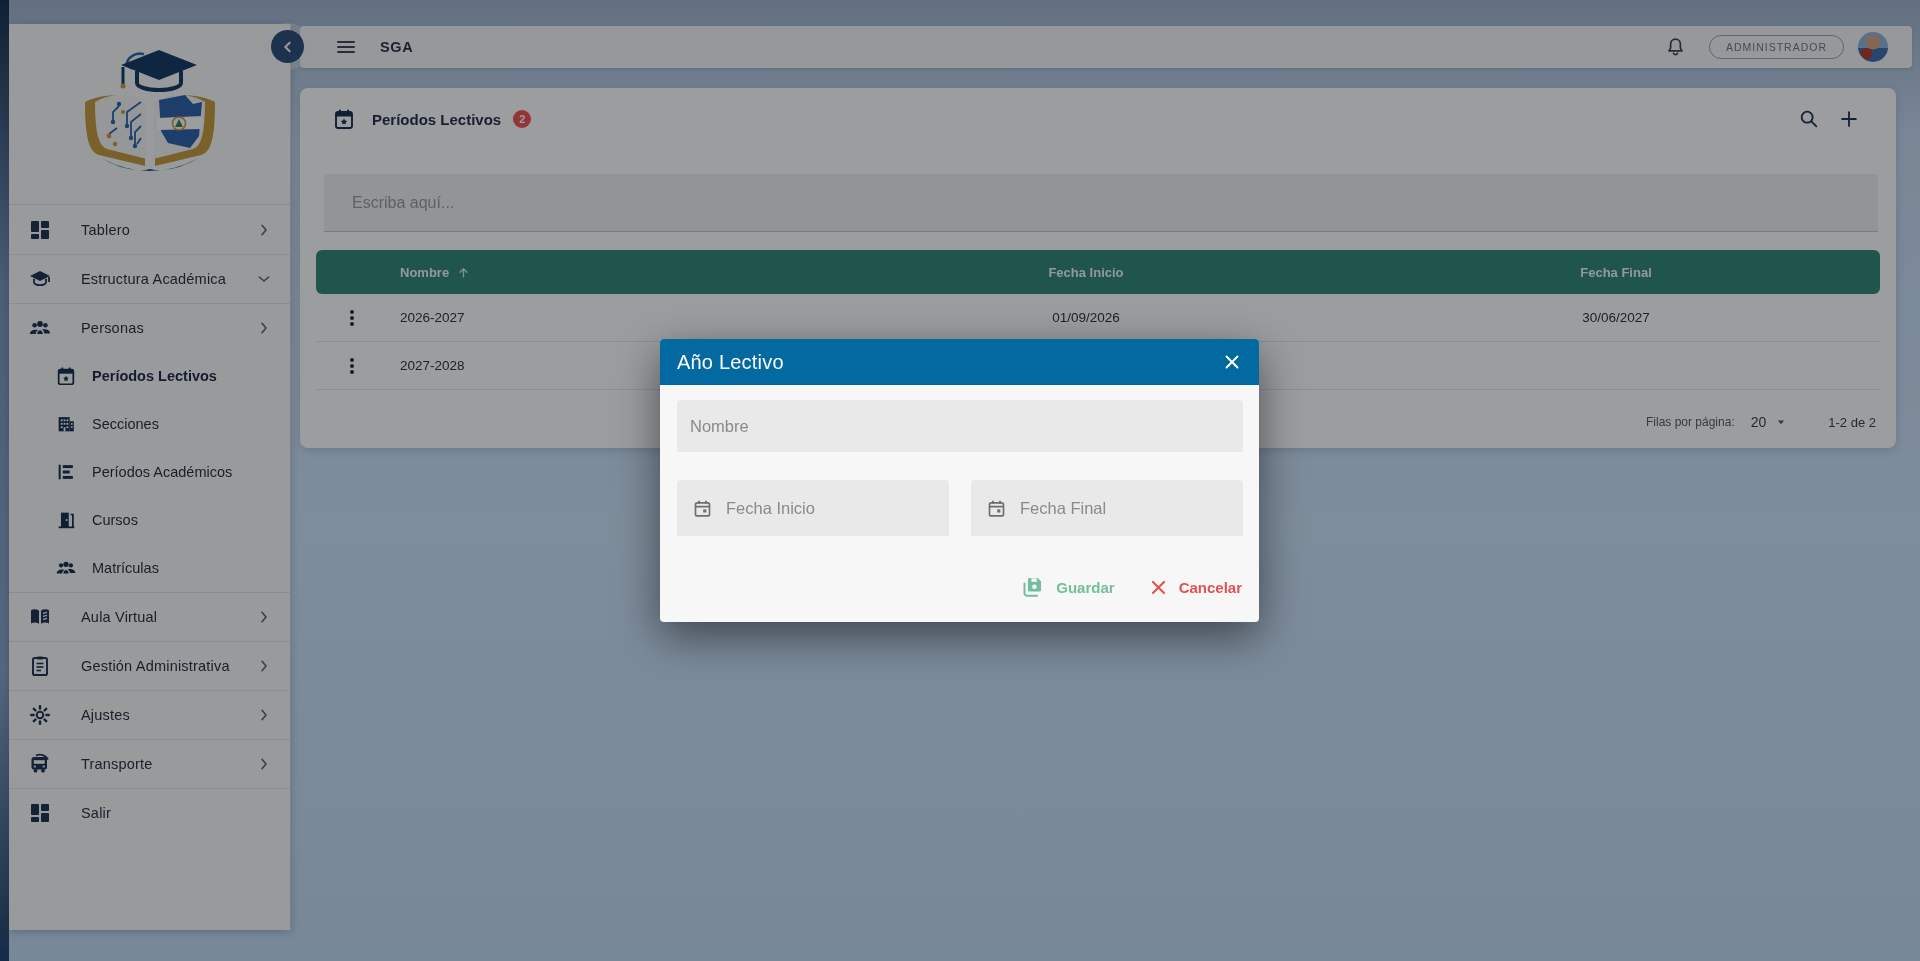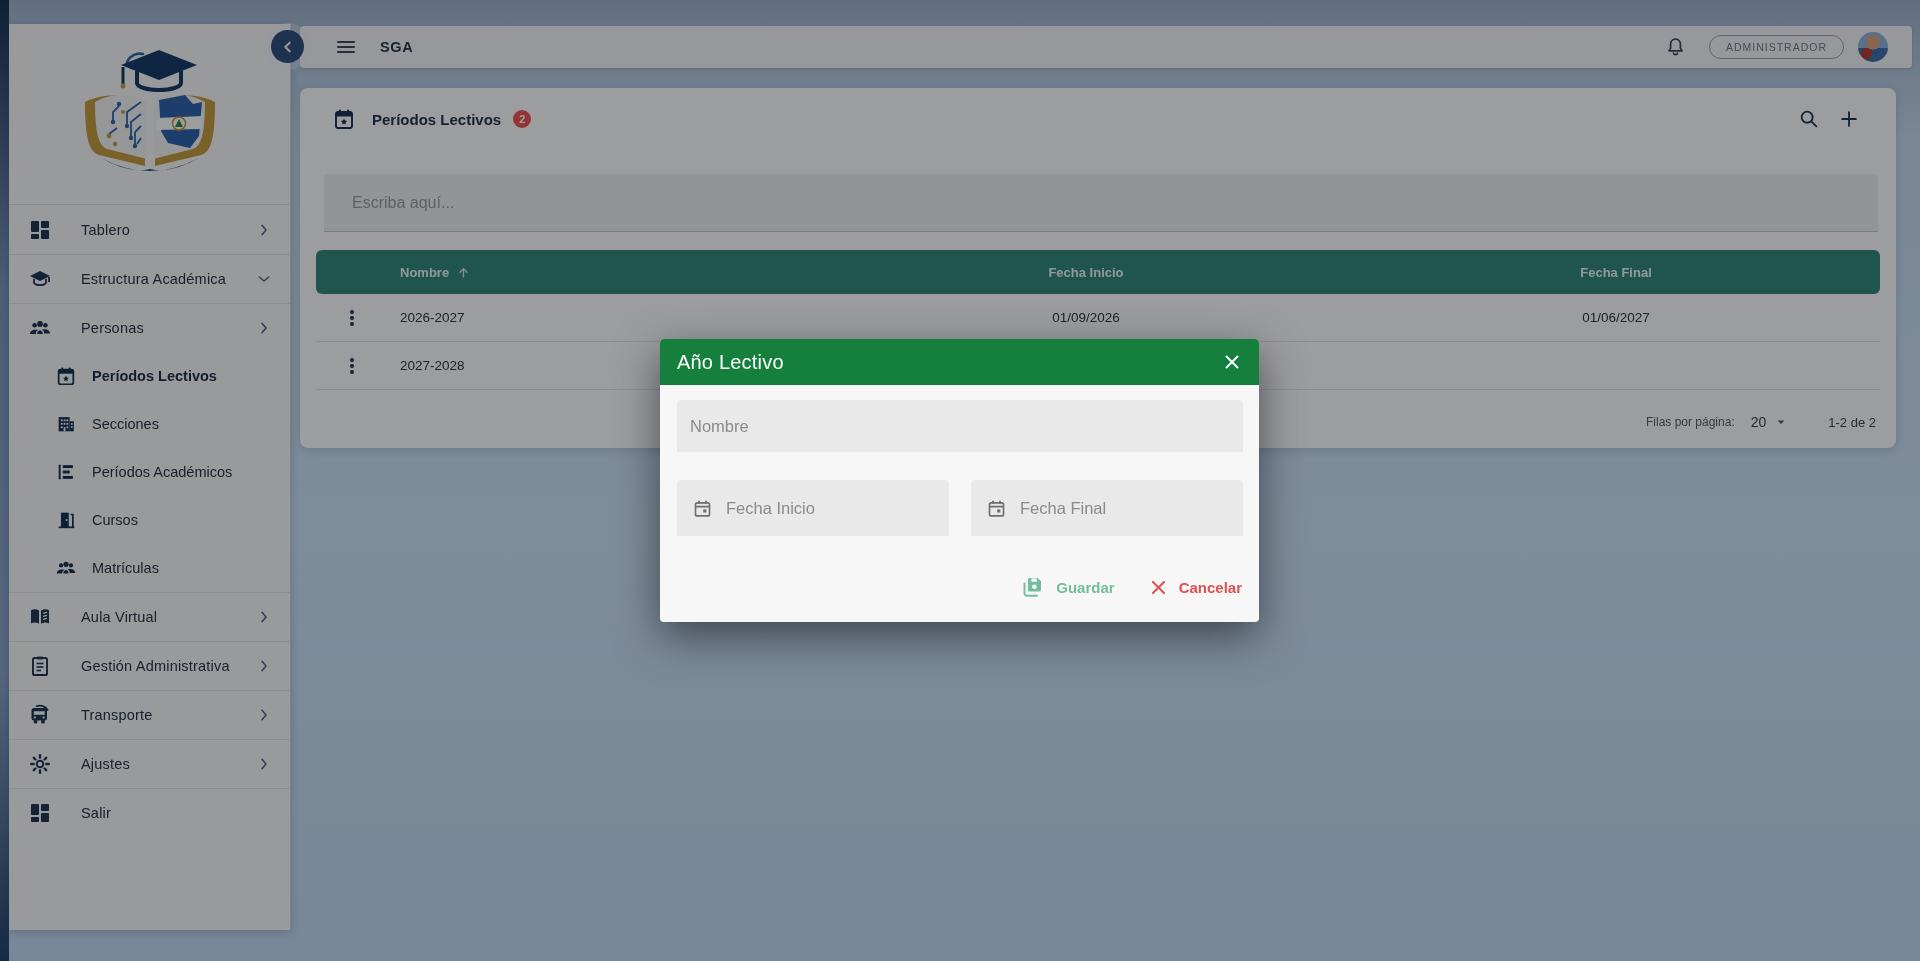--- a/index.html
+++ b/index.html
@@ -81,21 +81,21 @@
   .pager { position:absolute; right:20px; top:314px; height:40px; display:flex; align-items:center; color:#5a5a5a; }
   .pager .rpp-label { font-size:12px; }
   .pager .rpp-value { font-size:14px; color:#3f3f3f; margin-left:16px; }
   .pager .caret { width:14px; height:14px; color:#5a5a5a; margin-left:8px; cursor:pointer; }
   .pager .range { font-size:13px; color:#3f3f3f; margin-left:40px; }
 
   
   .overlay { position:absolute; inset:0; background:rgba(8,10,14,.40); z-index:40; }
   .modal { position:absolute; left:660px; top:339px; width:599px; height:283px; z-index:60;
     background:#f7f7f7; border-radius:4px; box-shadow:0 14px 44px rgba(0,0,0,.5); overflow:hidden; }
-  .modal-head { height:46px; background:#15803d; display:flex; align-items:center; }
+  .modal-head { height:46px; background:#0369a1; display:flex; align-items:center; }
   .modal-title { margin-left:17px; font-size:20px; color:#fdfdfd; letter-spacing:.2px; }
   .modal-close { margin-left:auto; margin-right:16px; width:22px; height:22px; color:#fff; cursor:pointer; }
   .field { position:absolute; background:#e9e9e9; border-radius:4px 4px 0 0; display:flex; align-items:center; }
   .f-nombre { left:17px; top:61px; width:566px; height:52px; }
   .f-nombre input { width:100%; height:100%; border:none; outline:none; background:transparent;
     padding:0 13px; font-size:16.5px; color:#333; font-family:"Liberation Sans",sans-serif; }
   .f-nombre input::placeholder, .date-ph { color:#8a8a8a; }
   .f-date { top:141px; width:272px; height:56px; cursor:pointer; }
   .f-inicio { left:17px; } .f-final { left:311px; }
   .f-date .cal { width:21px; height:21px; margin-left:15px; color:#6f6f6f; flex:none; }
@@ -288,56 +288,56 @@
               <line x1="8.5" y1="16.5" x2="13" y2="16.5"></line>
             </g>
           </svg>
         <span class="lbl">Gestión Administrativa</span>
         <svg class="chev" viewBox="0 0 24 24" fill="none" stroke="currentColor" stroke-width="2.4" stroke-linecap="round" stroke-linejoin="round">
             <polyline points="9,5 15,12 9,19"></polyline>
           </svg>
       </div>
 
       <div class="m-item">
-        <svg class="ic" viewBox="0 0 24 24">
-            <path d="M8 3.5 a9 9 0 0 1 12 4" fill="none" stroke="currentColor" stroke-width="1.8"></path>
-            <rect x="3.5" y="5" width="15.5" height="12.5" rx="2.5" fill="currentColor"></rect>
-            <rect x="5.8" y="8.2" width="10.9" height="3.6" fill="#fbfbfb"></rect>
-            <circle cx="7.5" cy="18.7" r="1.9" fill="currentColor"></circle>
-            <circle cx="15" cy="18.7" r="1.9" fill="currentColor"></circle>
-            <rect x="5.8" y="13.6" width="2" height="1.8" fill="#fbfbfb"></rect>
-            <rect x="14.7" y="13.6" width="2" height="1.8" fill="#fbfbfb"></rect>
-          </svg>
-        <span class="lbl">Transporte</span>
-        <svg class="chev" viewBox="0 0 24 24" fill="none" stroke="currentColor" stroke-width="2.4" stroke-linecap="round" stroke-linejoin="round">
-            <polyline points="9,5 15,12 9,19"></polyline>
-          </svg>
-      </div>
-
-      <div class="m-item">
         <svg class="ic" viewBox="0 0 24 24" fill="none" stroke="currentColor">
             <circle cx="12" cy="12" r="3.3" stroke-width="2"></circle>
             <g stroke-width="2.4" stroke-linecap="round">
               <line x1="12" y1="3.2" x2="12" y2="5.6"></line>
               <line x1="12" y1="18.4" x2="12" y2="20.8"></line>
               <line x1="3.2" y1="12" x2="5.6" y2="12"></line>
               <line x1="18.4" y1="12" x2="20.8" y2="12"></line>
               <line x1="5.8" y1="5.8" x2="7.5" y2="7.5"></line>
               <line x1="16.5" y1="16.5" x2="18.2" y2="18.2"></line>
               <line x1="5.8" y1="18.2" x2="7.5" y2="16.5"></line>
               <line x1="16.5" y1="7.5" x2="18.2" y2="5.8"></line>
             </g>
           </svg>
         <span class="lbl">Ajustes</span>
         <svg class="chev" viewBox="0 0 24 24" fill="none" stroke="currentColor" stroke-width="2.4" stroke-linecap="round" stroke-linejoin="round">
             <polyline points="9,5 15,12 9,19"></polyline>
           </svg>
       </div>
 
       <div class="m-item">
+        <svg class="ic" viewBox="0 0 24 24">
+            <path d="M8 3.5 a9 9 0 0 1 12 4" fill="none" stroke="currentColor" stroke-width="1.8"></path>
+            <rect x="3.5" y="5" width="15.5" height="12.5" rx="2.5" fill="currentColor"></rect>
+            <rect x="5.8" y="8.2" width="10.9" height="3.6" fill="#fbfbfb"></rect>
+            <circle cx="7.5" cy="18.7" r="1.9" fill="currentColor"></circle>
+            <circle cx="15" cy="18.7" r="1.9" fill="currentColor"></circle>
+            <rect x="5.8" y="13.6" width="2" height="1.8" fill="#fbfbfb"></rect>
+            <rect x="14.7" y="13.6" width="2" height="1.8" fill="#fbfbfb"></rect>
+          </svg>
+        <span class="lbl">Transporte</span>
+        <svg class="chev" viewBox="0 0 24 24" fill="none" stroke="currentColor" stroke-width="2.4" stroke-linecap="round" stroke-linejoin="round">
+            <polyline points="9,5 15,12 9,19"></polyline>
+          </svg>
+      </div>
+
+      <div class="m-item">
         <svg class="ic" viewBox="0 0 24 24" fill="currentColor">
             <rect x="3" y="3" width="8" height="11" rx="1"></rect>
             <rect x="13" y="3" width="8" height="7" rx="1"></rect>
             <rect x="13" y="12" width="8" height="9" rx="1"></rect>
             <rect x="3" y="16" width="8" height="5" rx="1"></rect>
           </svg>
         <span class="lbl">Salir</span>
       </div>
     </div>
   </div>
@@ -409,21 +409,21 @@
     </div>
 
     <div class="trow row-1">
       <svg class="kebab" viewBox="0 0 24 24" fill="currentColor">
           <circle cx="12" cy="6" r="2"></circle>
           <circle cx="12" cy="12" r="2"></circle>
           <circle cx="12" cy="18" r="2"></circle>
         </svg>
       <div class="cell c-name">2026-2027</div>
       <div class="cell c-inicio">01/09/2026</div>
-      <div class="cell c-final">01/06/2027</div>
+      <div class="cell c-final">30/06/2027</div>
     </div>
     <div class="trow row-2">
       <svg class="kebab" viewBox="0 0 24 24" fill="currentColor">
           <circle cx="12" cy="6" r="2"></circle>
           <circle cx="12" cy="12" r="2"></circle>
           <circle cx="12" cy="18" r="2"></circle>
         </svg>
       <div class="cell c-name">2027-2028</div>
       <div class="cell c-inicio"></div>
     </div>

